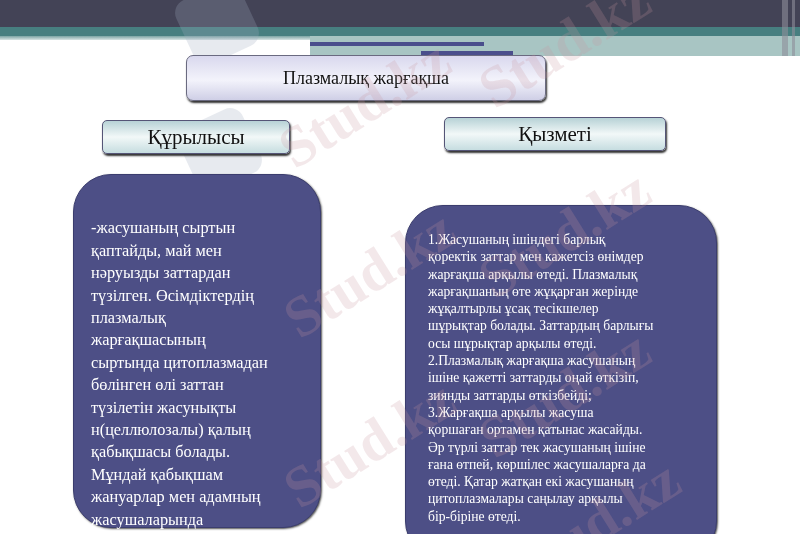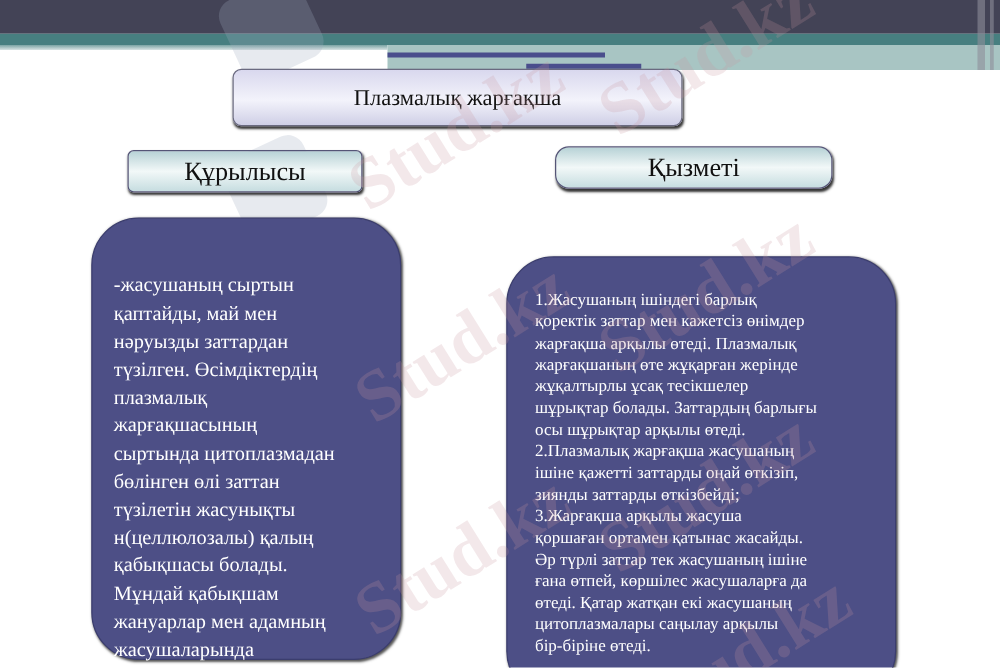--- a/index.html
+++ b/index.html
@@ -69,21 +69,21 @@
 <div class="vbar" style="left:792px;width:3px;"></div>
 
 <div class="wm-logo" style="left:182px;top:-12px;"></div>
 <div class="wm-logo" style="left:185px;top:115px;"></div>
 <div class="wm-logo" style="left:180px;top:285px;"></div>
 <div class="wm-logo" style="left:185px;top:450px;"></div>
 
 <div class="title-box">Плазмалық жарғақша</div>
 
 <div class="sub-box" style="left:102px;top:120px;width:186px;">Құрылысы</div>
-<div class="sub-box" style="left:444px;top:117px;width:220px;border-radius:11px;">Қызметі</div>
+<div class="sub-box" style="left:444px;top:117px;width:220px;">Қызметі</div>
 
 <div class="panel panel-left">
   <div class="left-text">
     <span>-жасушаның сыртын
 қаптайды, май мен
 нәруызды заттардан
 түзілген. Өсімдіктердің
 плазмалық
 жарғақшасының
 сыртында цитоплазмадан

